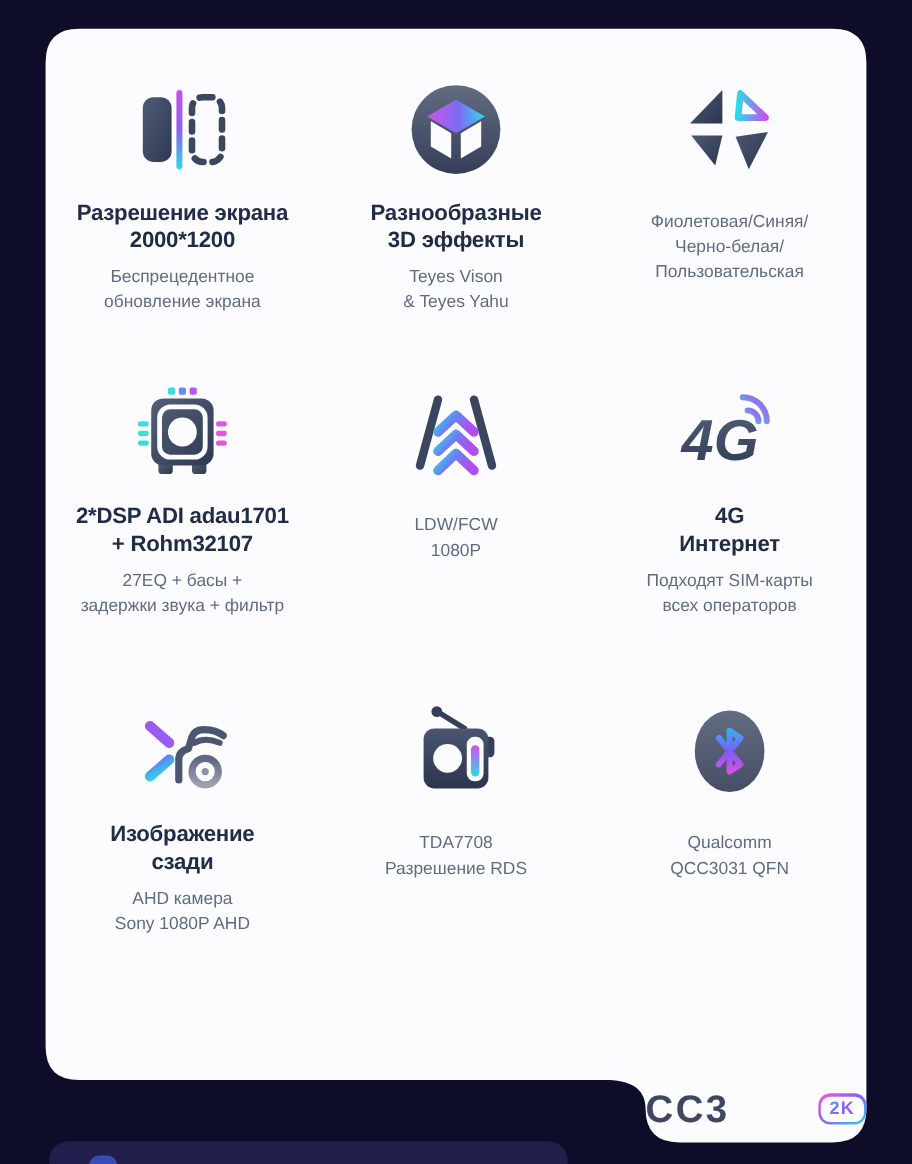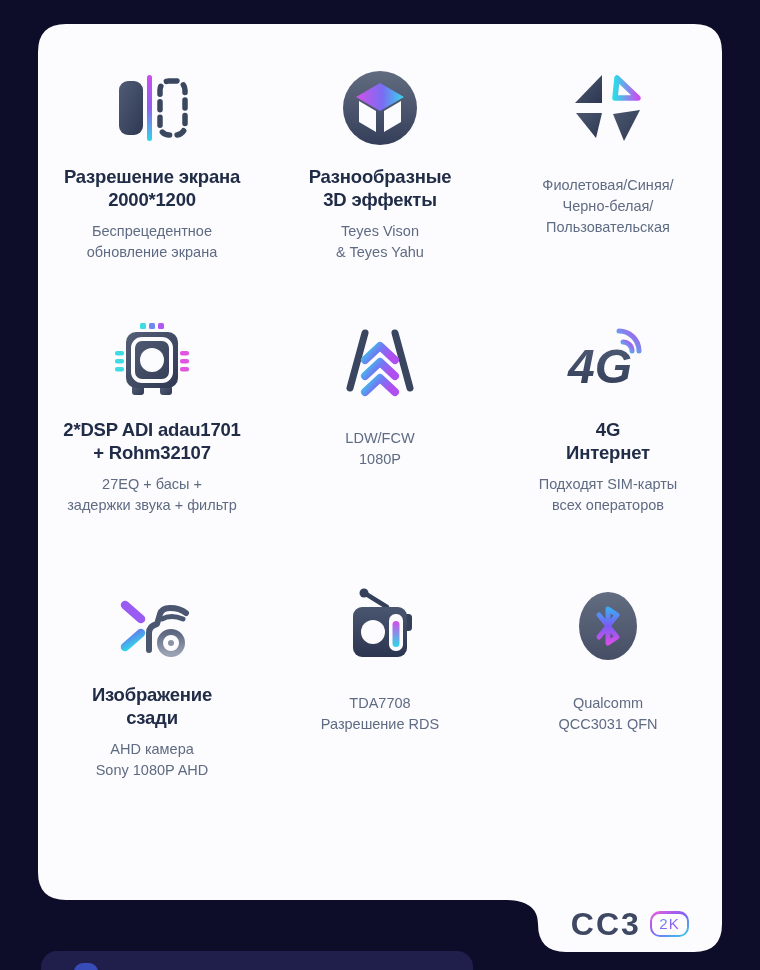--- a/index.html
+++ b/index.html
@@ -24,30 +24,30 @@
   .feat-title{
     font-size:18.5px;font-weight:bold;color:#212c47;line-height:23px;
     letter-spacing:-0.2px;white-space:pre-line;
   }
   .feat-sub{
     font-size:14.5px;color:#5f6b83;line-height:21px;margin-top:10px;
     white-space:pre-line;
   }
   .logo{
     position:absolute;left:538px;top:898px;width:184px;height:52px;
-    display:flex;align-items:center;justify-content:center;gap:9px;
+    display:flex;align-items:center;justify-content:space-between;gap:9px;
   }
   .logo-text{
     font-size:32px;font-weight:bold;color:#3e4862;letter-spacing:2px;line-height:1;
   }
   .badge2k{display:inline-block;padding:2.5px;border-radius:10px;
     background:linear-gradient(150deg,#f361d6 0%,#8a5cf5 45%,#2ed4ec 100%);}
   .badge2k-mid{display:block;background:#fdfdfe;border-radius:7.5px;padding:1px 7px 2px;}
   .badge2k-txt{
-    font-size:15px;font-weight:normal;letter-spacing:1px;
+    font-size:15px;font-weight:bold;letter-spacing:1px;
     background:linear-gradient(135deg,#4aa0f0 0%,#8a5cf5 60%,#c44df0 100%);
     -webkit-background-clip:text;background-clip:text;color:transparent;
   }
 </style>
 </head>
 <body>
 
 <svg class="card-svg" width="760" height="970" viewBox="0 0 760 970">
   <path d="M 66 24 L 694 24 Q 722 24 722 52 L 722 924 Q 722 952 694 952 L 566 952
            Q 538 952 538 924 C 538 906 524 900 504 900 L 66 900 Q 38 900 38 872

